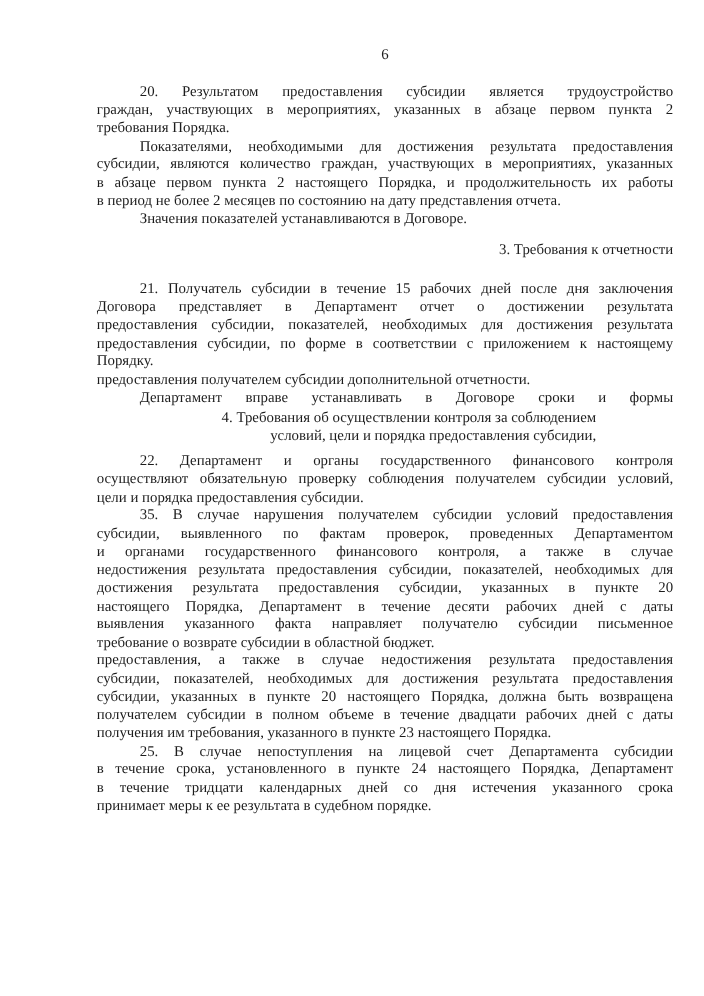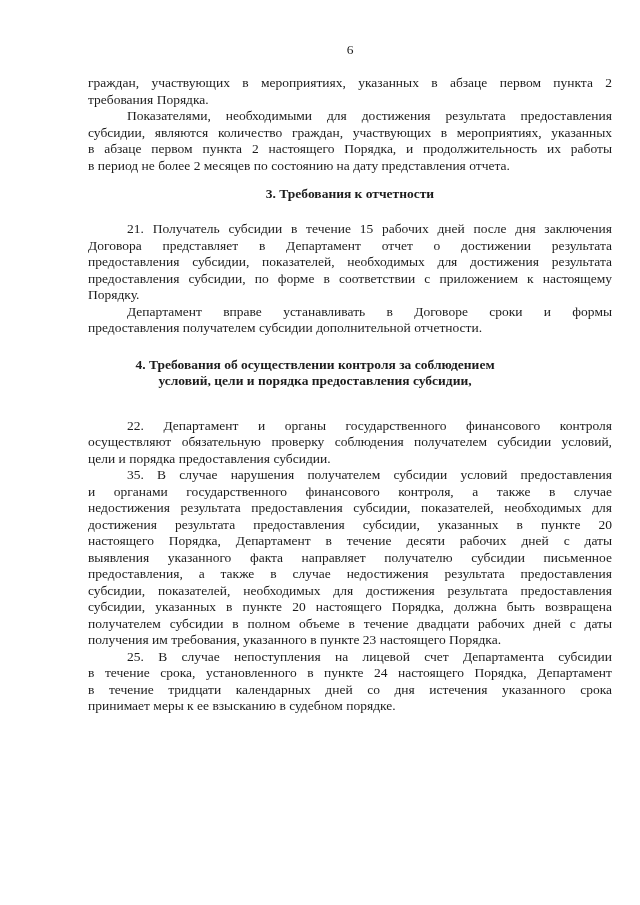--- a/index.html
+++ b/index.html
@@ -40,101 +40,106 @@
   }
   
   .ln.last {
     text-align-last: left;
   }
   
   .ind {
     text-indent: 39px;
   }
   .heading {
-    text-align: center;
-    font-weight: bold;
+    text-align: right;
   }
   .h3 {
     margin-top: 12px;
   }
   .h4 {
-    margin-top: 20px;
+    margin-top: 2px;
     box-sizing: border-box;
     width: 524px;
     padding-right: 70px; 
   }
   .mt-p20  { margin-top: 16.5px; }
   .mt-p21  { margin-top: 18.5px; }
-  .mt-p22  { margin-top: 28px; }
+  .mt-p22  { margin-top: 6px; }
 </style>
 </head>
 <body>
 
 <div class="page">
   <div class="column">
 
     <div class="pageno">6</div>
 
     <div class="para mt-p20">
+      <div class="ln ind">20. Результатом предоставления субсидии является трудоустройство</div>
       <div class="ln">граждан, участвующих в мероприятиях, указанных в абзаце первом пункта 2</div>
       <div class="ln last">требования Порядка.</div>
     </div>
 
     <div class="para">
       <div class="ln ind">Показателями, необходимыми для достижения результата предоставления</div>
       <div class="ln">субсидии, являются количество граждан, участвующих в мероприятиях, указанных</div>
       <div class="ln">в абзаце первом пункта 2 настоящего Порядка, и продолжительность их работы</div>
       <div class="ln last">в период не более 2 месяцев по состоянию на дату представления отчета.</div>
     </div>
 
+    <div class="para">
+      <div class="ln last ind">Значения показателей устанавливаются в Договоре.</div>
+    </div>
 
     <div class="heading h3">3. Требования к отчетности</div>
 
     <div class="para mt-p21">
       <div class="ln ind">21. Получатель субсидии в течение 15 рабочих дней после дня заключения</div>
       <div class="ln">Договора представляет в Департамент отчет о достижении результата</div>
       <div class="ln">предоставления субсидии, показателей, необходимых для достижения результата</div>
       <div class="ln">предоставления субсидии, по форме в соответствии с приложением к настоящему</div>
       <div class="ln last">Порядку.</div>
     </div>
 
     <div class="para">
+      <div class="ln last">предоставления получателем субсидии дополнительной отчетности.</div>
       <div class="ln ind">Департамент вправе устанавливать в Договоре сроки и формы</div>
-      <div class="ln last">предоставления получателем субсидии дополнительной отчетности.</div>
     </div>
 
     <div class="heading h4">
       <div>4. Требования об осуществлении контроля за соблюдением</div>
       <div>условий, цели и порядка предоставления субсидии,</div>
     </div>
 
     <div class="para mt-p22">
       <div class="ln ind">22. Департамент и органы государственного финансового контроля</div>
       <div class="ln">осуществляют обязательную проверку соблюдения получателем субсидии условий,</div>
       <div class="ln last">цели и порядка предоставления субсидии.</div>
     </div>
 
     <div class="para">
       <div class="ln ind">35. В случае нарушения получателем субсидии условий предоставления</div>
+      <div class="ln">субсидии, выявленного по фактам проверок, проведенных Департаментом</div>
       <div class="ln">и органами государственного финансового контроля, а также в случае</div>
       <div class="ln">недостижения результата предоставления субсидии, показателей, необходимых для</div>
       <div class="ln">достижения результата предоставления субсидии, указанных в пункте 20</div>
       <div class="ln">настоящего Порядка, Департамент в течение десяти рабочих дней с даты</div>
       <div class="ln">выявления указанного факта направляет получателю субсидии письменное</div>
+      <div class="ln last">требование о возврате субсидии в областной бюджет.</div>
     </div>
 
     <div class="para">
       <div class="ln">предоставления, а также в случае недостижения результата предоставления</div>
       <div class="ln">субсидии, показателей, необходимых для достижения результата предоставления</div>
       <div class="ln">субсидии, указанных в пункте 20 настоящего Порядка, должна быть возвращена</div>
       <div class="ln">получателем субсидии в полном объеме в течение двадцати рабочих дней с даты</div>
       <div class="ln last">получения им требования, указанного в пункте 23 настоящего Порядка.</div>
     </div>
 
     <div class="para">
       <div class="ln ind">25. В случае непоступления на лицевой счет Департамента субсидии</div>
       <div class="ln">в течение срока, установленного в пункте 24 настоящего Порядка, Департамент</div>
       <div class="ln">в течение тридцати календарных дней со дня истечения указанного срока</div>
-      <div class="ln last">принимает меры к ее взысканию в судебном порядке.</div>
+      <div class="ln last">принимает меры к ее результата в судебном порядке.</div>
     </div>
 
   </div>
 </div>
 
 </body></html>

